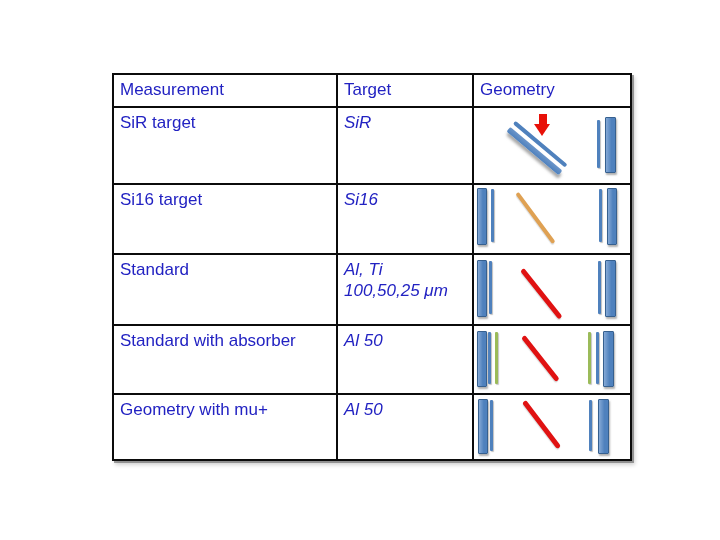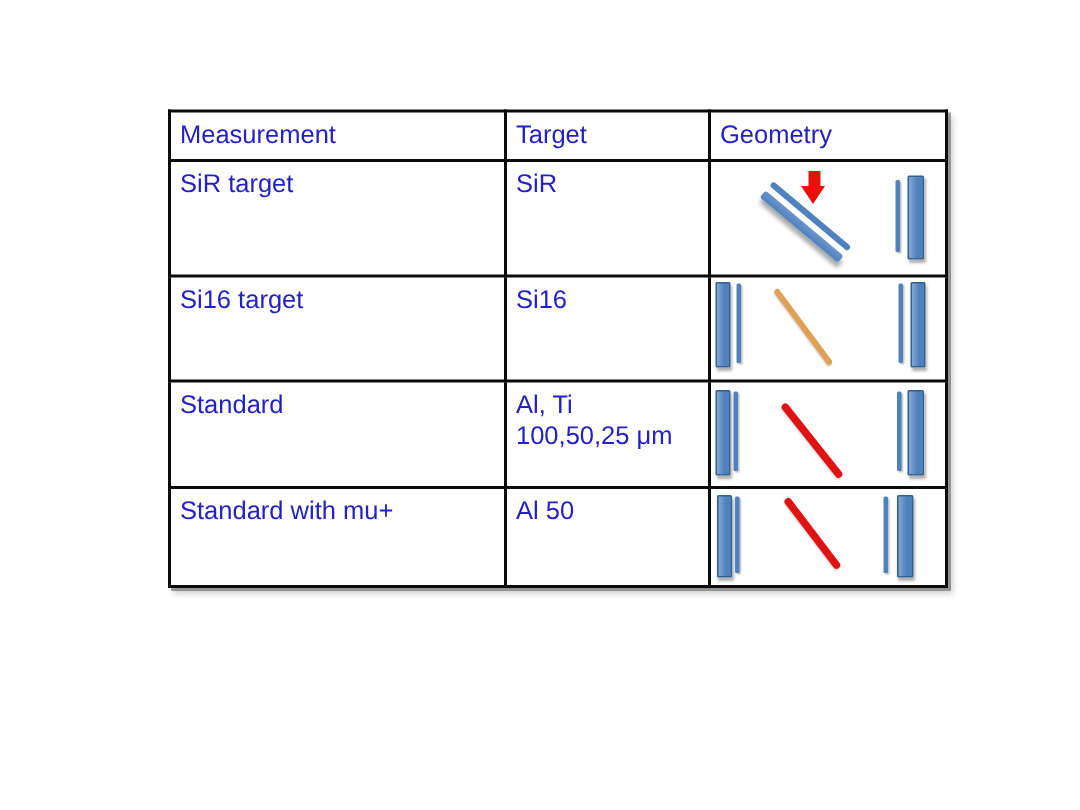--- a/index.html
+++ b/index.html
@@ -15,21 +15,21 @@
   }
   table.meas td, table.meas th{
     border:2px solid #0b0b0b;
     vertical-align:top;text-align:left;
     padding:4px 6px;
     color:#2222c2;font-size:17px;font-weight:normal;line-height:1.25;
   }
   tr.hdr{height:33px;}
   tr.r1{height:77px;} tr.r2{height:70px;margin-left:20px;} tr.r3{height:71px;border-radius:21px;} tr.r4{height:69px;} tr.r5{height:66px;}
   td.geom{position:relative;padding:0;}
-  .cell-target{white-space:pre-line;}
+  .cell-target{white-space:pre-line;font-style:italic;}
   
   .gbar{position:absolute;border-radius:1px;}
   .blue-thick{background:linear-gradient(90deg,#85a9d6 0%,#4f81bd 60%);border:1px solid #36608f;box-shadow:1px 2px 2px rgba(110,110,110,0.55);}
   .blue-thin{background:#4f81bd;box-shadow:1px 1px 1px rgba(110,110,110,0.45);}
   .green-thin{background:#9bbb59;box-shadow:1px 1px 1px rgba(110,110,110,0.4);}
   .diag{position:absolute;transform-origin:0 50%;border-radius:3px;box-shadow:1px 1px 1px rgba(150,150,150,0.35);}
   .tilted{position:absolute;transform-origin:50% 50%;}
   .tilted .stripe-a{height:4px;background:#4f81bd;border-radius:2px;}
   .tilted .stripe-gap{height:4px;}
   .tilted .stripe-b{height:6px;background:linear-gradient(180deg,#6b95c9,#4f81bd);border-radius:2px;box-shadow:2px 3px 3px rgba(110,110,110,0.6);}
@@ -86,22 +86,35 @@
         <td class="cell-target">Al, Ti
 100,50,25 μm</td>
         <td class="geom">
             <div class="gbar blue-thick" style="left: 3px; top: 5px; width: 8px; height: 55px;"></div>
             <div class="gbar blue-thin" style="left: 15px; top: 6px; width: 3px; height: 53px;"></div>
             <div class="diag" style="left: 48px; top: 12px; width: 62px; height: 5px; background: rgb(224, 18, 18); transform: rotate(51.5deg);"></div>
             <div class="gbar blue-thin" style="left: 124px; top: 6px; width: 3px; height: 53px;"></div>
             <div class="gbar blue-thick" style="left: 131px; top: 5px; width: 9px; height: 55px;"></div>
           </td>
       </tr>
+      <tr class="r4">
+        <td class="cell-meas">Standard with absorber</td>
+        <td class="cell-target">Al 50</td>
+        <td class="geom">
+            <div class="gbar blue-thick" style="left: 3px; top: 5px; width: 8px; height: 54px;"></div>
+            <div class="gbar blue-thin" style="left: 14px; top: 6px; width: 3px; height: 52px;"></div>
+            <div class="gbar green-thin" style="left: 21px; top: 6px; width: 3px; height: 52px;"></div>
+            <div class="diag" style="left: 49px; top: 8px; width: 56px; height: 5px; background: rgb(224, 18, 18); transform: rotate(51.7deg);"></div>
+            <div class="gbar green-thin" style="left: 114px; top: 6px; width: 3px; height: 52px;"></div>
+            <div class="gbar blue-thin" style="left: 122px; top: 6px; width: 3px; height: 52px;"></div>
+            <div class="gbar blue-thick" style="left: 129px; top: 5px; width: 9px; height: 54px;"></div>
+          </td>
+      </tr>
       <tr class="r5">
-        <td class="cell-meas">Standard with mu+</td>
+        <td class="cell-meas">Geometry with mu+</td>
         <td class="cell-target">Al 50</td>
         <td class="geom">
             <div class="gbar blue-thick" style="left: 4px; top: 4px; width: 8px; height: 53px;"></div>
             <div class="gbar blue-thin" style="left: 16px; top: 5px; width: 3px; height: 51px;"></div>
             <div class="diag" style="left: 50px; top: 4px; width: 58px; height: 5px; background: rgb(224, 18, 18); transform: rotate(52.7deg);"></div>
             <div class="gbar blue-thin" style="left: 115px; top: 5px; width: 3px; height: 51px;"></div>
             <div class="gbar blue-thick" style="left: 124px; top: 4px; width: 9px; height: 53px;"></div>
           </td>
       </tr>
     </tbody>

